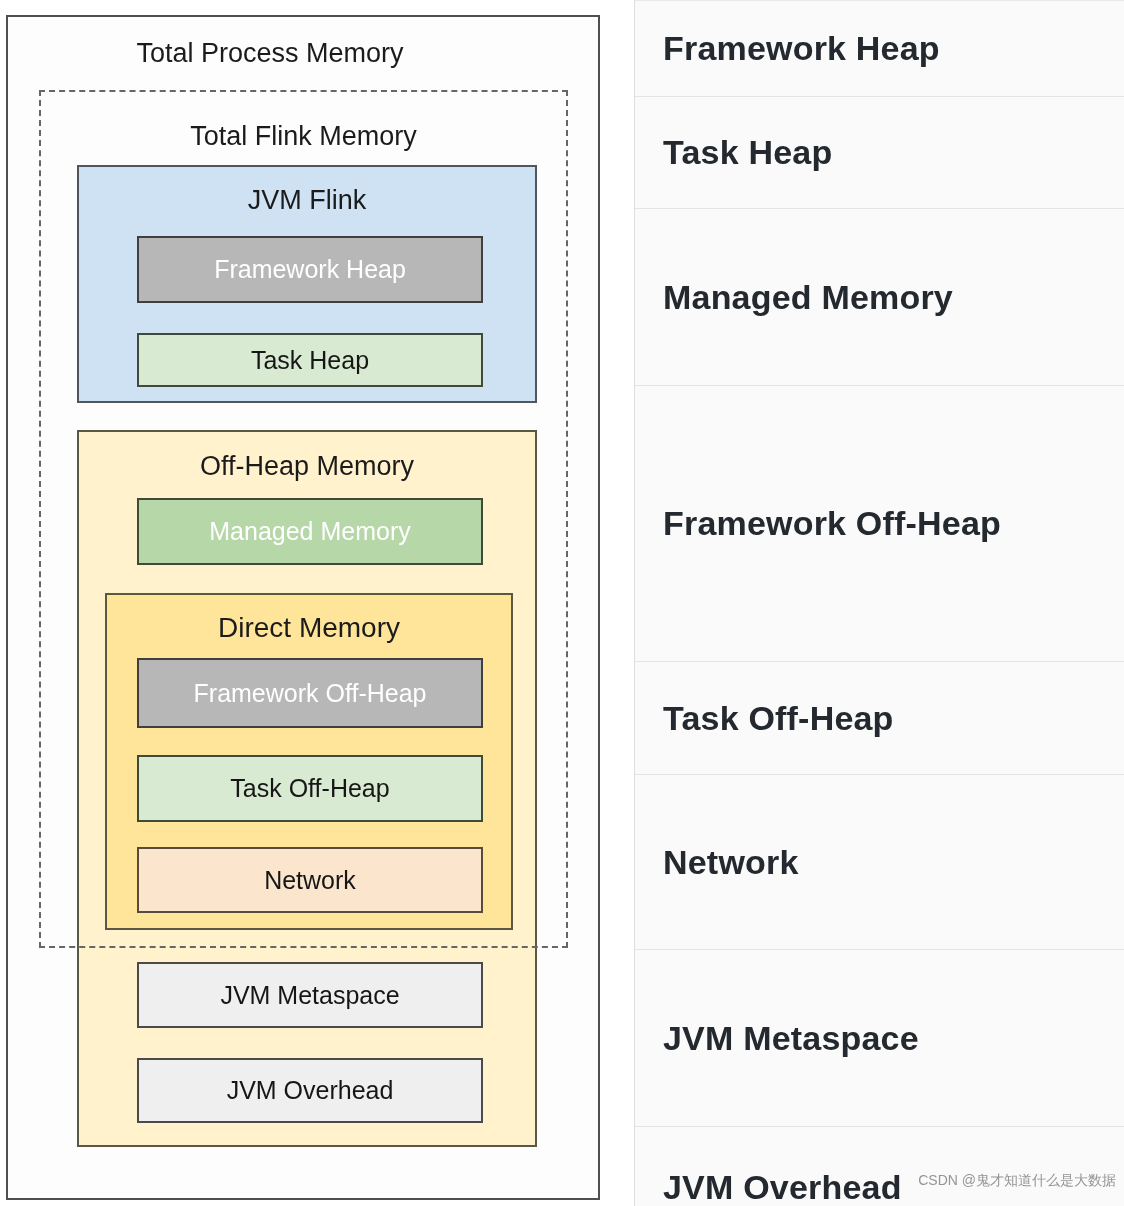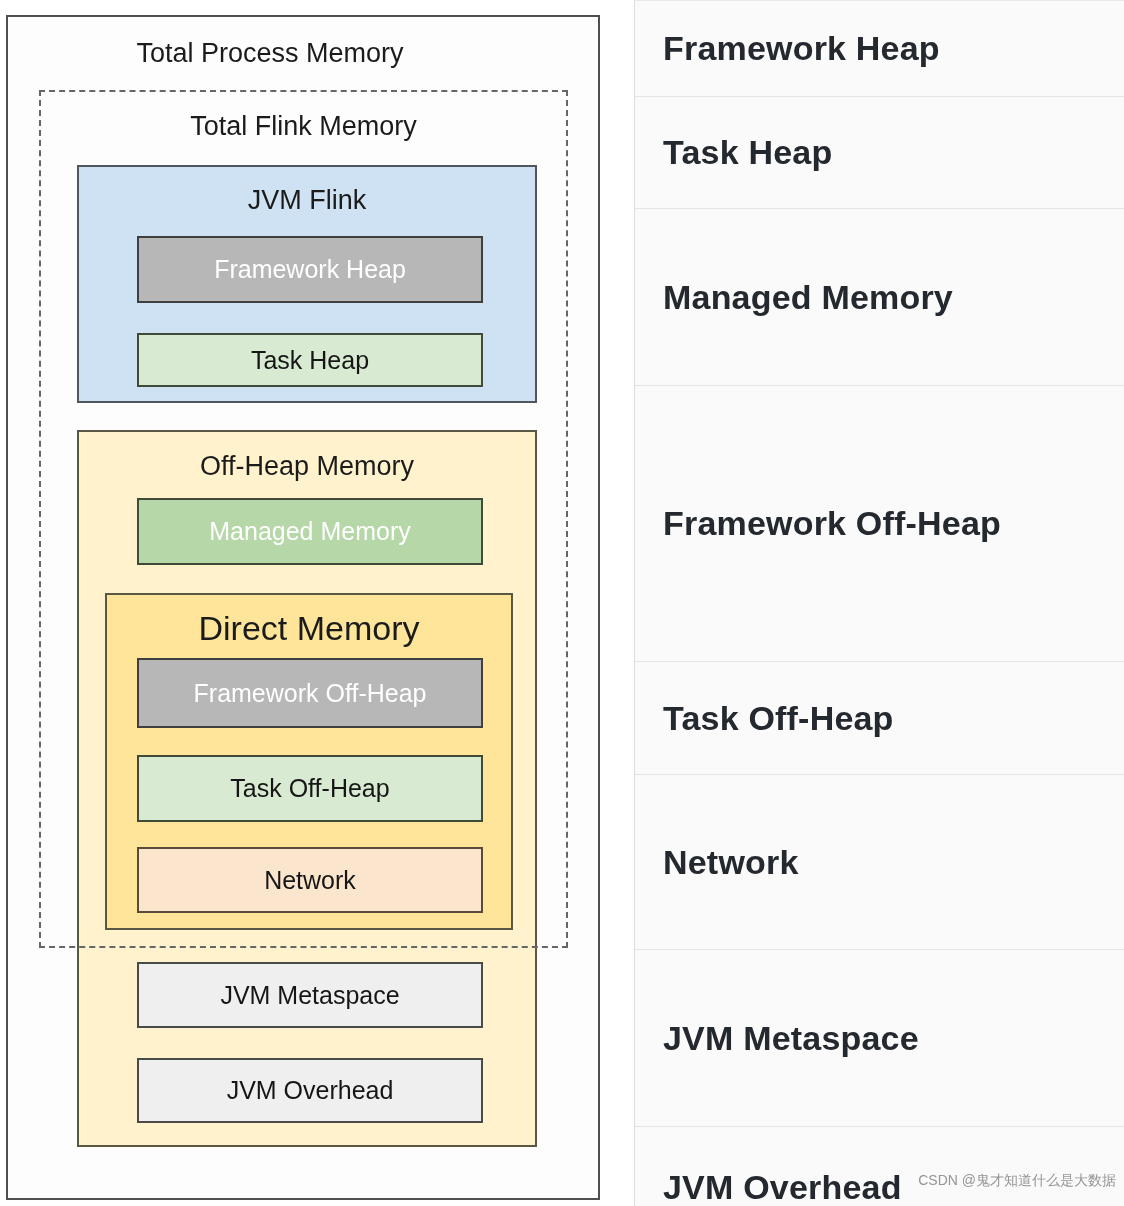--- a/index.html
+++ b/index.html
@@ -16,24 +16,24 @@
     background:#cfe2f3;border:2px solid #4f565e;z-index:2;}
   .offheap-box{left:77px;top:430px;width:460px;height:717px;
     background:#fff2cc;border:2px solid #5a5743;z-index:2;}
   .direct-box{left:105px;top:593px;width:408px;height:337px;
     background:#ffe599;border:2px solid #5a5743;z-index:3;}
   .dashed-box{left:39px;top:90px;width:529px;height:858px;
     border:2px dashed #666666;background:transparent;z-index:4;}
 
   .diagram-title{z-index:5;text-align:center;color:#1b1b1b;font-size:27px;line-height:30px;}
   .t-process{left:6px;top:38px;width:528px;}
-  .t-flink{left:39px;top:111px;width:529px;}
+  .t-flink{left:39px;top:121px;width:529px;}
   .t-jvmheap{left:77px;top:185px;width:460px;}
   .t-offheap{left:77px;top:451px;width:460px;text-align:center;}
-  .t-direct{left:105px;top:613px;width:408px;font-size:34px;}
+  .t-direct{left:105px;top:613px;width:408px;font-size:28px;}
 
   .mem-cell{left:137px;width:346px;z-index:5;display:flex;align-items:center;justify-content:center;
     font-size:25px;color:#161616;}
   .c-fwheap{top:236px;height:67px;background:#b7b7b7;border:2px solid #3f3f3f;color:#ffffff;}
   .c-taskheap{top:333px;height:54px;background:#d9ead3;border:2px solid #3f4a39;}
   .c-managed{top:498px;height:67px;background:#b6d7a8;border:2px solid #3f4a39;color:#ffffff;}
   .c-fwoffheap{top:658px;height:70px;background:#b7b7b7;border:2px solid #3f3f3f;color:#ffffff;}
   .c-taskoffheap{top:755px;height:67px;background:#d9ead3;border:2px solid #3f4a39;}
   .c-network{top:847px;height:66px;background:#fce5cd;border:2px solid #5a4a3c;}
   .c-metaspace{top:962px;height:66px;background:#efefef;border:2px solid #4a4a4a;}

